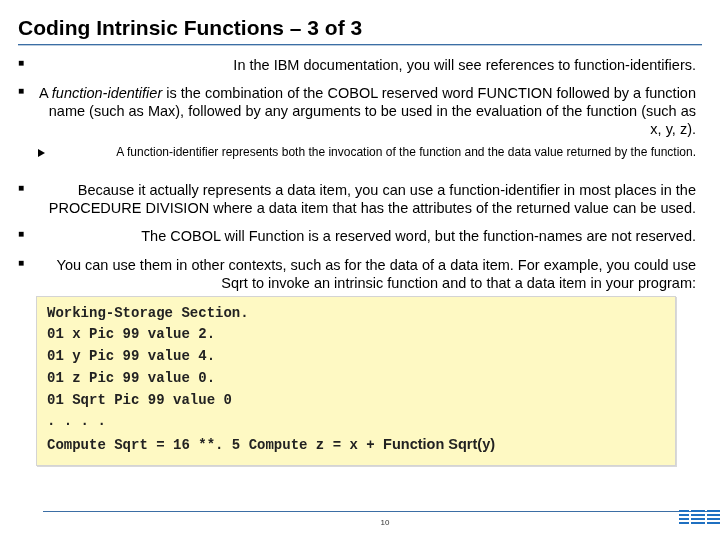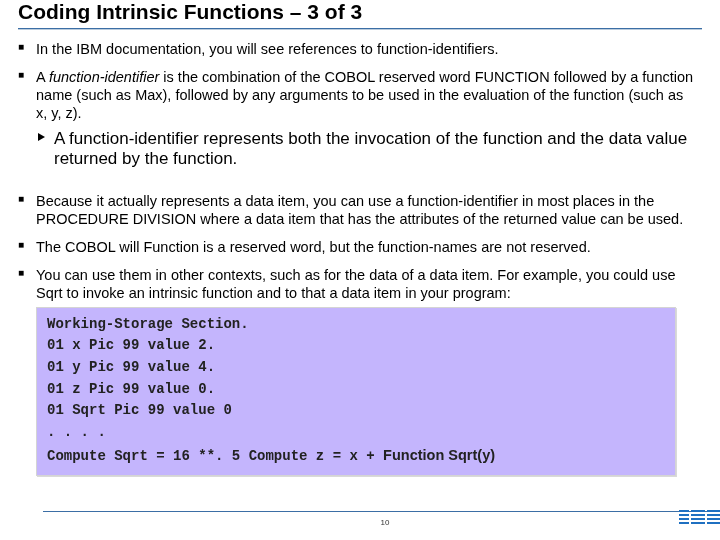--- a/index.html
+++ b/index.html
@@ -10,37 +10,38 @@
     font-family: Arial, Helvetica, sans-serif;
     background: #fff;
     color: #000;
     overflow: hidden;
   }
   .slide {
     width: 720px;
     height: 540px;
     position: relative;
     box-sizing: border-box;
-    padding: 0 18px 0 18px;
+    padding: 16px 18px 0 18px;
   }
   .title {
     font-size: 21px;
     font-weight: bold;
     color: #000;
     padding-bottom: 4px;
   }
   .title-rule {
     height: 2px;
     background: linear-gradient(to bottom, #3b6ea5 0, #3b6ea5 1px, #bcd 1px, #bcd 2px);
     margin-bottom: 10px;
   }
   ul.top {
     margin: 0;
     padding: 0 6px 0 0;
     list-style: none;
+    text-align: right;
   }
   ul.top > li {
     position: relative;
     padding-left: 18px;
     font-size: 14.5px;
     line-height: 1.25;
     margin-bottom: 10px;
   }
   ul.top > li::before {
     content: "■";
@@ -51,38 +52,38 @@
     color: #000;
   }
   ul.sub {
     margin: 6px 0 0 0;
     padding: 0;
     list-style: none;
   }
   ul.sub > li {
     position: relative;
     padding-left: 18px;
-    font-size: 17px;
+    font-size: 12px;
     line-height: 1.22;
   }
   ul.sub > li::before {
     content: "";
     position: absolute;
     left: 2px;
     top: 4px;
     width: 0;
     height: 0;
     border-top: 4px solid transparent;
     border-bottom: 4px solid transparent;
     border-left: 7px solid #000;
   }
   .ital { font-style: italic; }
   .code-block {
     margin: 4px 0 0 18px;
-    background: #c4b5fd;
+    background: #fef9c3;
     border: 1px solid #d4d4d4;
     box-shadow: 1px 1px 0 rgba(0,0,0,0.15);
     padding: 6px 10px 8px 10px;
     font-family: "Courier New", Courier, monospace;
     font-size: 14px;
     font-weight: bold;
     line-height: 1.55;
     white-space: pre;
     color: #222;
     width: 640px;

